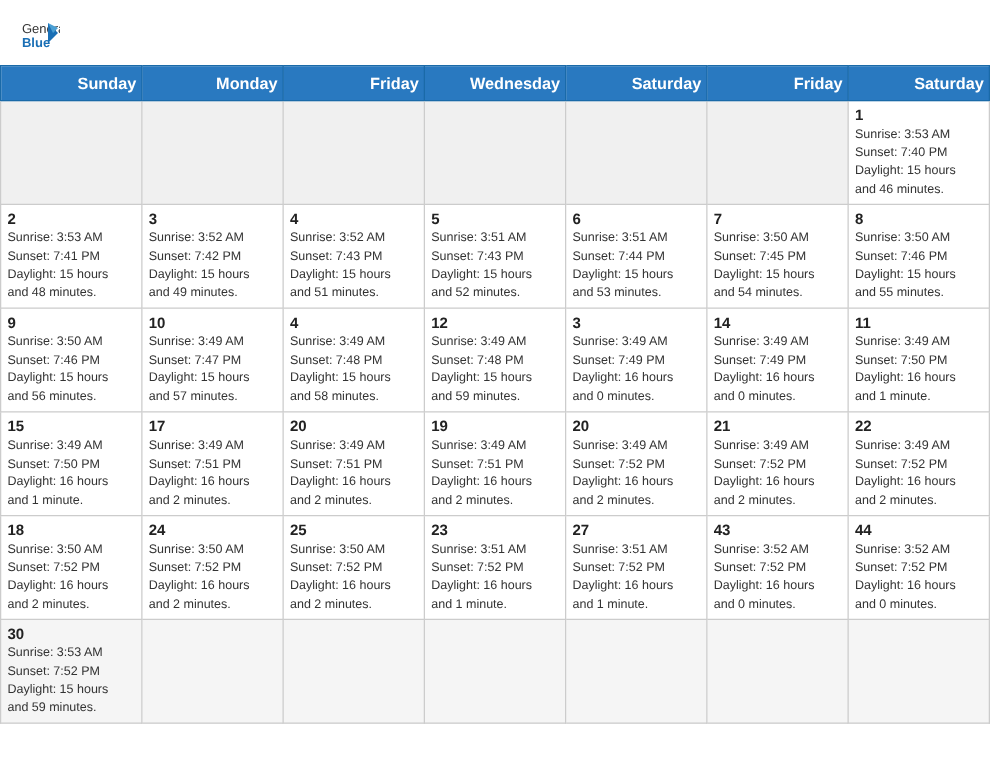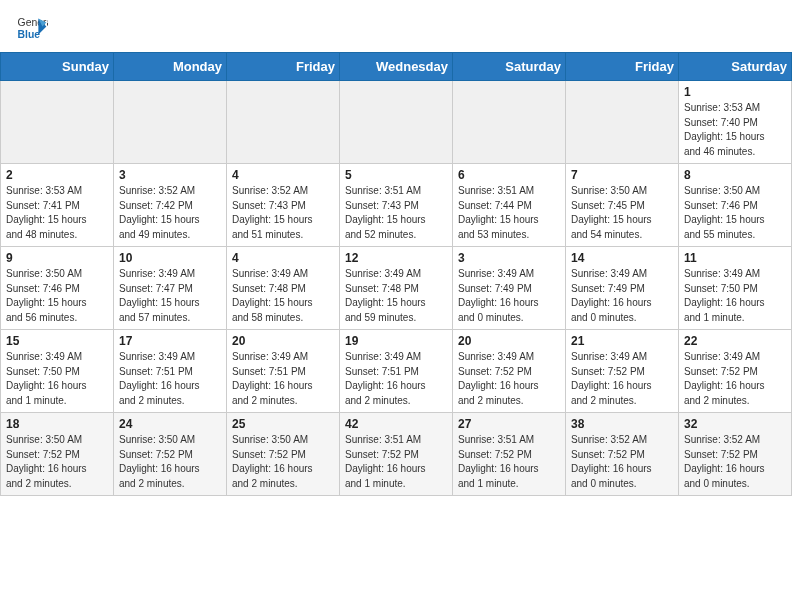--- a/index.html
+++ b/index.html
@@ -299,42 +299,57 @@
 and 2 minutes.</div>
         </td>
         <td>
           <span class="day-number">25</span>
           <div class="day-info" style="white-space: pre-line;">Sunrise: 3:50 AM
 Sunset: 7:52 PM
 Daylight: 16 hours
 and 2 minutes.</div>
         </td>
         <td>
-          <span class="day-number">42</span>
+          <span class="day-number">23</span>
           <div class="day-info" style="white-space: pre-line;">Sunrise: 3:51 AM
 Sunset: 7:52 PM
 Daylight: 16 hours
 and 1 minute.</div>
         </td>
         <td>
           <span class="day-number">27</span>
           <div class="day-info" style="white-space: pre-line;">Sunrise: 3:51 AM
 Sunset: 7:52 PM
 Daylight: 16 hours
 and 1 minute.</div>
         </td>
         <td>
-          <span class="day-number">38</span>
+          <span class="day-number">43</span>
           <div class="day-info" style="white-space: pre-line;">Sunrise: 3:52 AM
 Sunset: 7:52 PM
 Daylight: 16 hours
 and 0 minutes.</div>
         </td>
         <td>
-          <span class="day-number">32</span>
+          <span class="day-number">44</span>
           <div class="day-info" style="white-space: pre-line;">Sunrise: 3:52 AM
 Sunset: 7:52 PM
 Daylight: 16 hours
 and 0 minutes.</div>
         </td>
+      </tr>
+      <tr>
+        <td class="last-row">
+          <span class="day-number">30</span>
+          <div class="day-info" style="white-space: pre-line;">Sunrise: 3:53 AM
+Sunset: 7:52 PM
+Daylight: 15 hours
+and 59 minutes.</div>
+        </td>
+        <td class="empty last-row"></td>
+        <td class="empty last-row"></td>
+        <td class="empty last-row"></td>
+        <td class="empty last-row"></td>
+        <td class="empty last-row"></td>
+        <td class="empty last-row"></td>
       </tr>
     </tbody>
 </table>
 
 </body></html>

